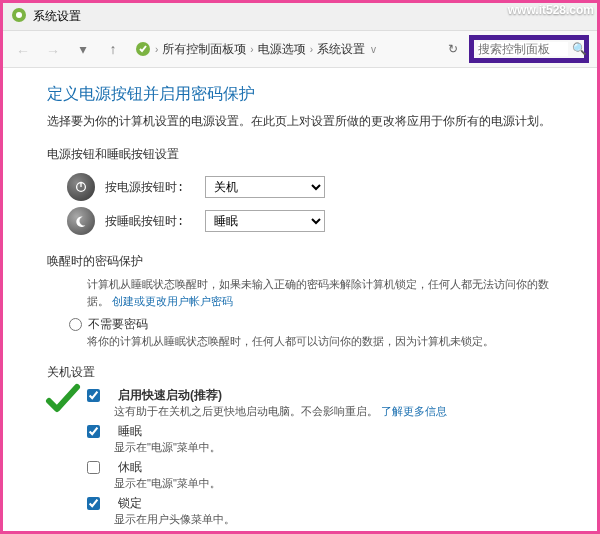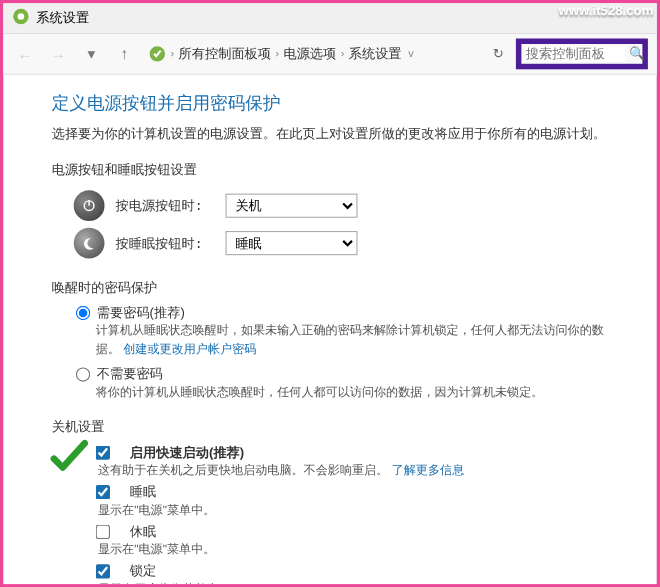--- a/index.html
+++ b/index.html
@@ -100,27 +100,27 @@
     border:1px solid #aaa;
     padding: 2px 4px;
     width: 120px;
     font-family: inherit; font-size:12px;
     background:#fff;
   }
   .radio-group { margin-left: 22px; margin-bottom: 14px;}
   .radio-item { margin: 6px 0;}
   .radio-item .opt { display:flex; align-items:center; gap:6px;}
   .radio-item .subtext { margin-left: 18px; color:#555; font-size:11px; line-height:1.5;}
-  .link { color:#1a6fb0; cursor:pointer; }
+  .link { color:#1a6fb0; cursor:pointer;font-family:Liberation Mono, monospace; }
   .shutdown { position: relative;}
   .check-group { margin-left: 40px; }
   .check-item { margin: 4px 0;}
   .check-item .opt { display:flex; align-items:center; gap:18px;}
   .check-item input[type=checkbox]{ accent-color:#1a6fb0;}
-  .check-item .subtext { margin-left: 2px; color:#555; font-size:11px;}
+  .check-item .subtext { margin-left: 27px; color:#555; font-size:11px;}
   .green-check {
     position:absolute; left:-2px; top:-4px; color:#2a9d2a; font-size:28px; font-weight:bold;
   }
   .green-check svg { width:36px; height:36px;}
   .watermark {
     position:absolute; top:3px; right:6px;
     color:#fff; font-size:12px; font-weight:bold;
     text-shadow:0 1px 2px rgba(0,0,0,0.4);
     font-family: Arial, sans-serif;
   }
@@ -195,24 +195,20 @@
         <label>按睡眠按钮时:</label>
         <select>
           <option>睡眠</option>
         </select>
       </div>
     </div>
 
     <div class="section-title">唤醒时的密码保护</div>
     <div class="radio-group">
       <div class="radio-item">
-        <div class="opt">
-          <input type="radio" name="pw" checked="" style="">
-          <span>需要密码(推荐)</span>
-        </div>
         <div class="subtext">
           <span>计算机从睡眠状态唤醒时，如果未输入正确的密码来解除计算机锁定，任何人都无法访问你的数据。</span>
           <span class="link">创建或更改用户帐户密码</span>
         </div>
       </div>
       <div class="radio-item">
         <div class="opt">
           <input type="radio" name="pw" style="">
           <span>不需要密码</span>
         </div>

